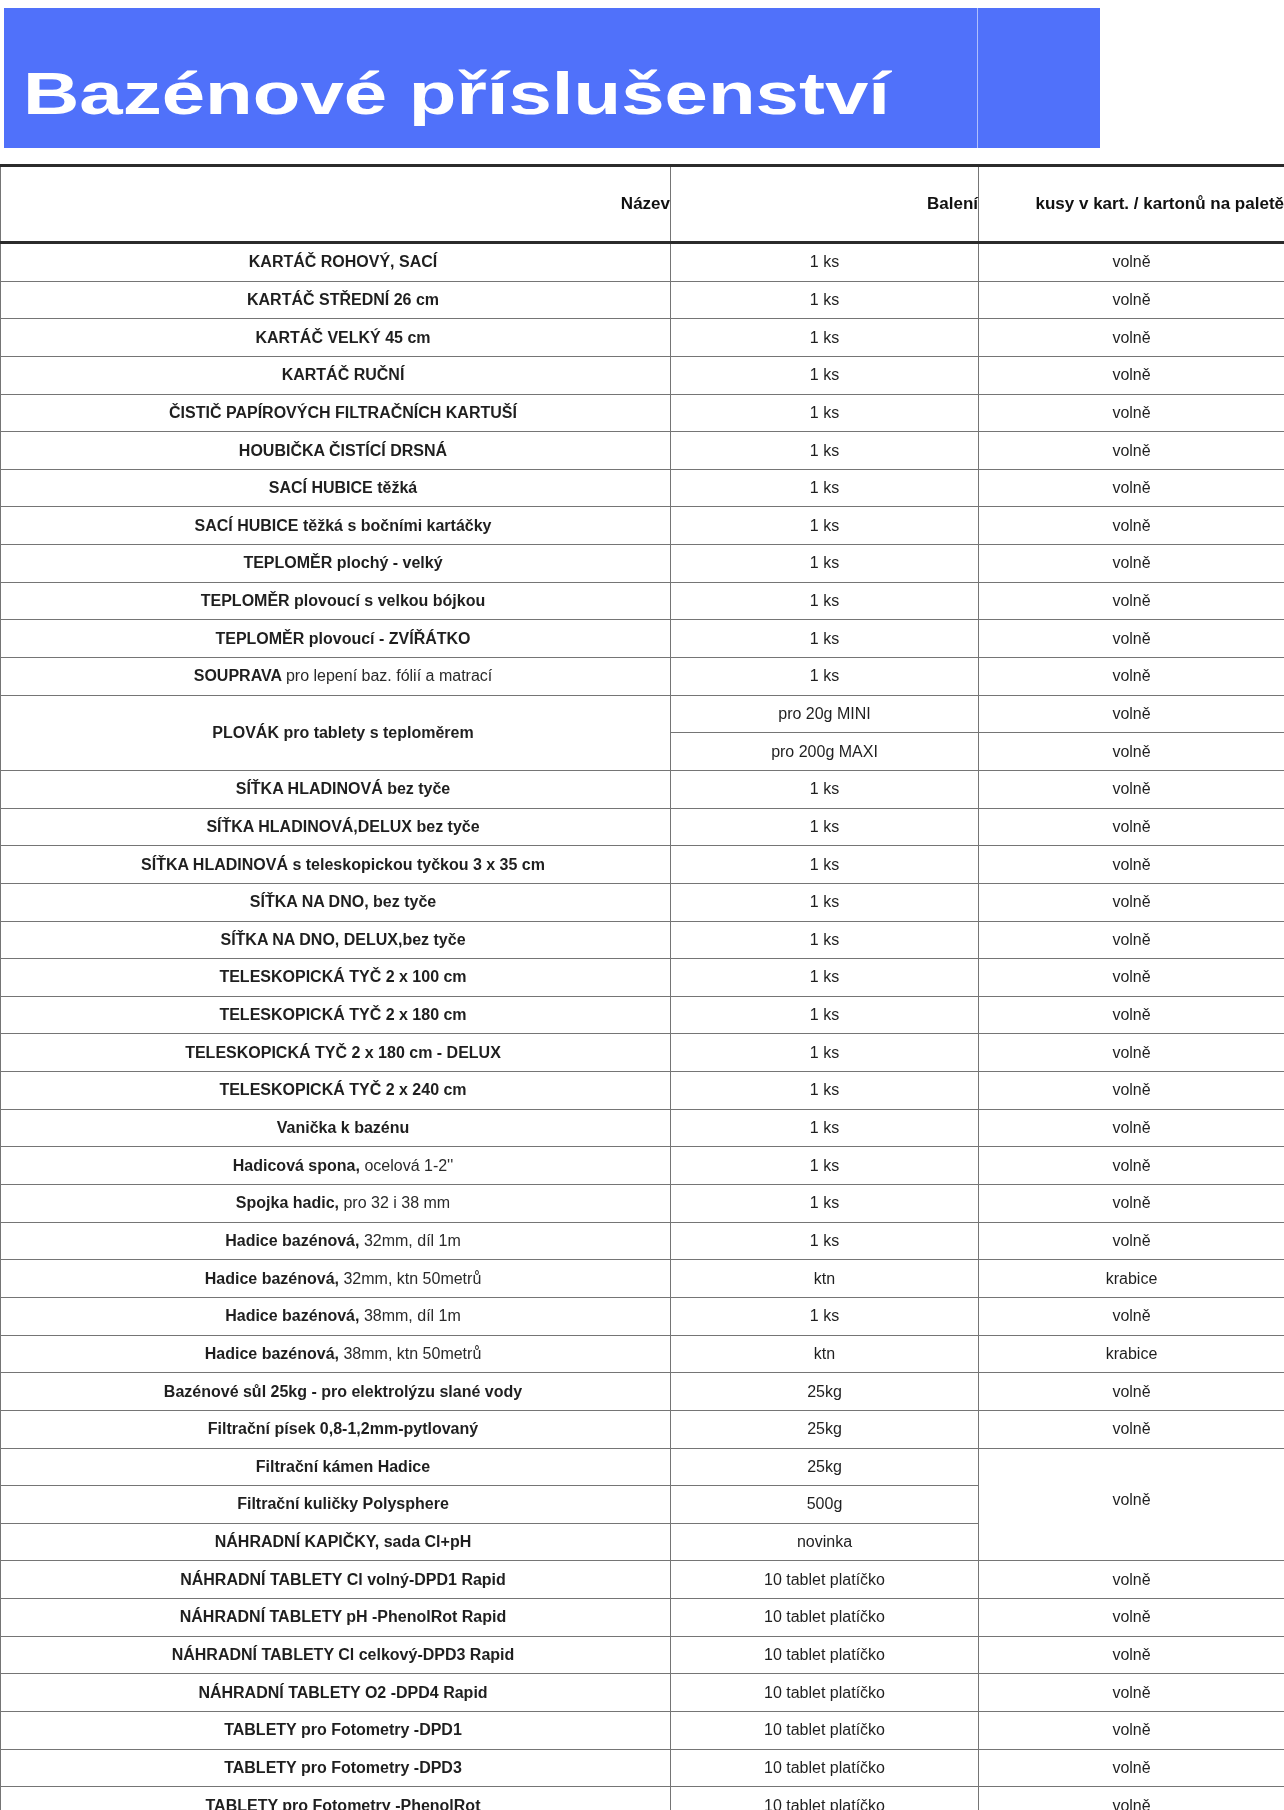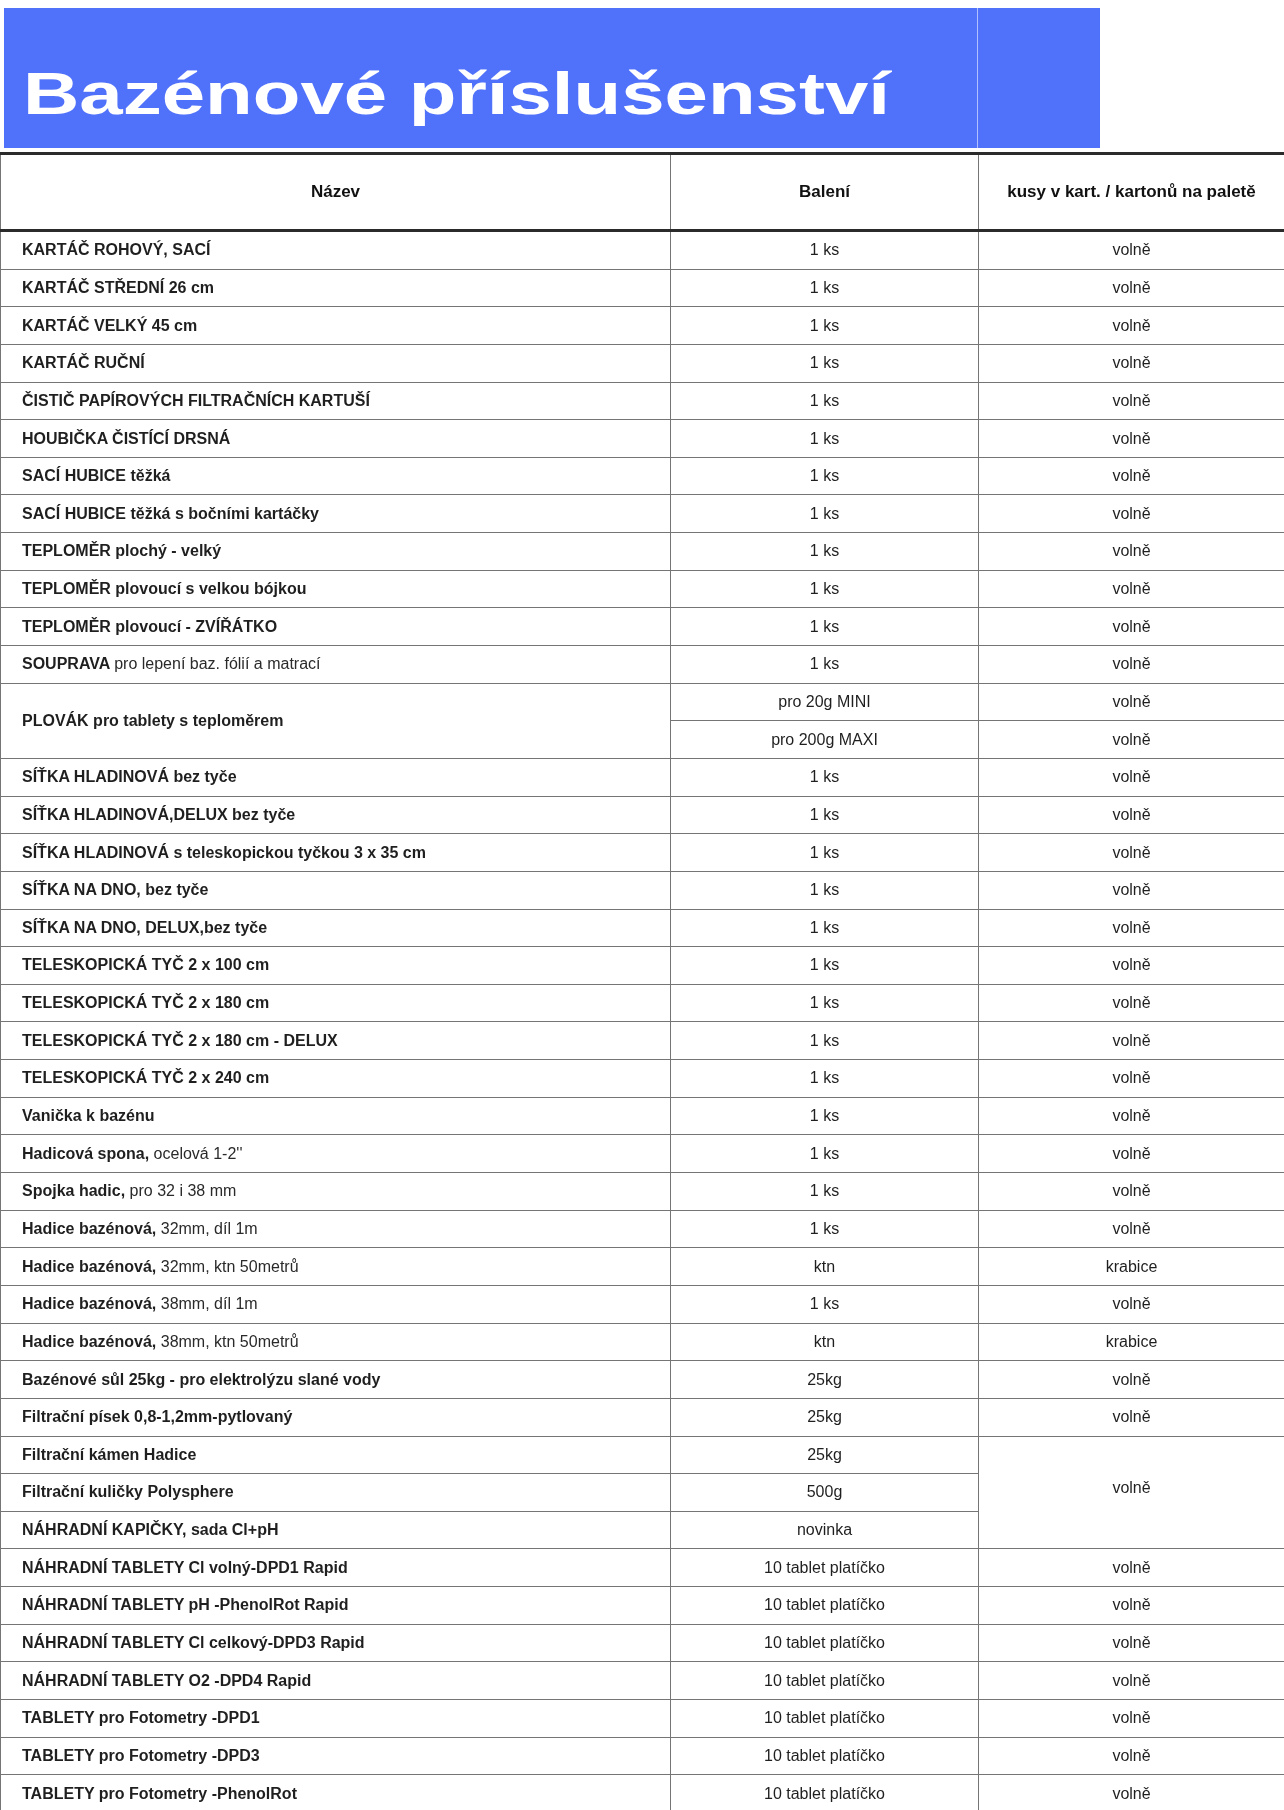--- a/index.html
+++ b/index.html
@@ -8,21 +8,21 @@
     background: #ffffff;
   }
   body {
     width: 1284px;
     height: 1810px;
     font-family: "Liberation Sans", sans-serif;
     color: #1a1a1a;
     overflow: hidden;
   }
   .banner {
-    margin: 8px 0 4px 4px;
+    margin: 8px 0 16px 4px;
     width: 1096px;
     height: 140px;
     background: #5071FA;
     position: relative;
   }
   .banner-title {
     position: absolute;
     left: 19px;
     top: 54px;
     font-size: 60px;
@@ -54,32 +54,32 @@
   .price-table th, .price-table td {
     border: 1px solid #757575;
     padding: 0;
     background: #ffffff;
   }
   .price-table thead th {
     height: 74px;
     font-size: 17px;
     font-weight: bold;
     color: #111111;
-    text-align: center;
+    text-align: right;
     vertical-align: middle;
     border-bottom: 3px solid #2b2b2b;
   }
   .price-table tbody td {
     height: 36.65px;
     font-size: 16px;
     color: #1f1f1f;
     vertical-align: middle;
   }
   td.name-cell {
-    text-align: left;
+    text-align: center;
     padding-left: 21px;
     padding-right: 6px;
     font-weight: bold;
     font-size: 17px;
     color: #161616;
     white-space: nowrap;
     overflow: hidden;
   }
   td.name-cell .np-normal {
     font-weight: normal;

